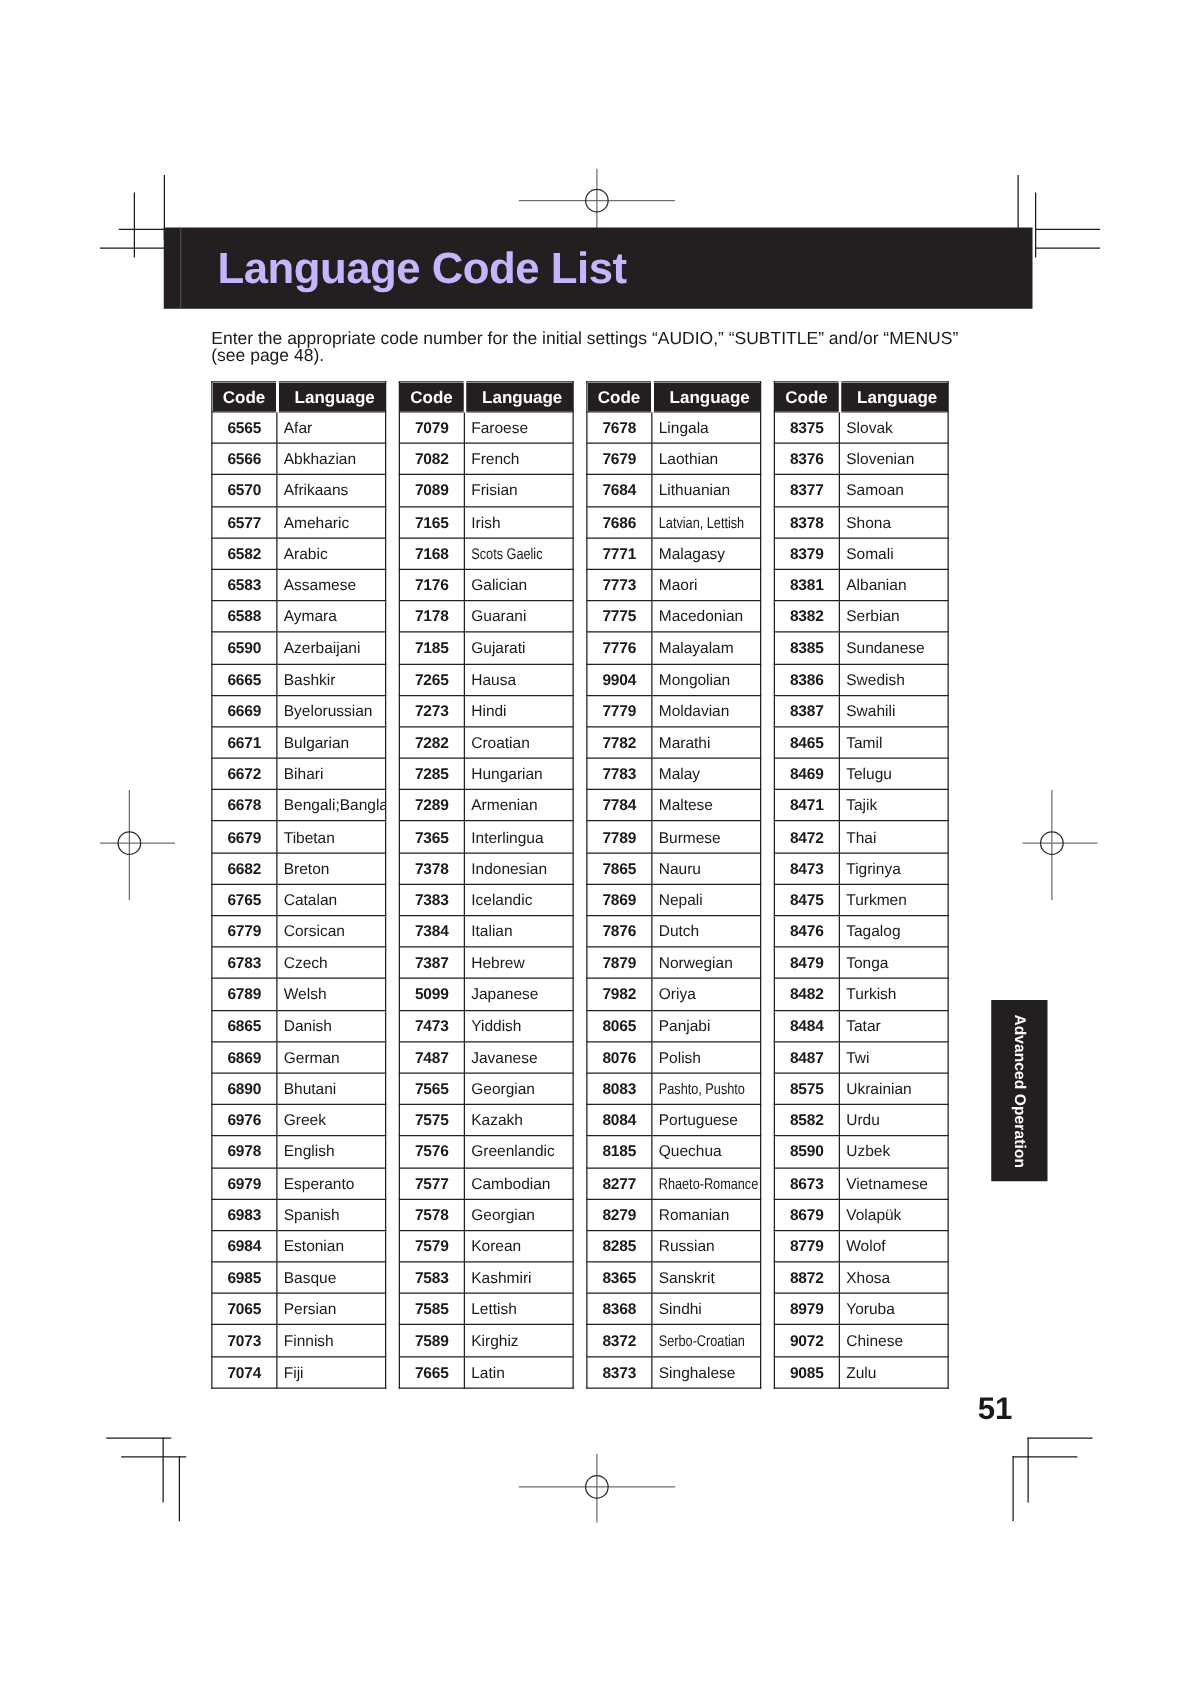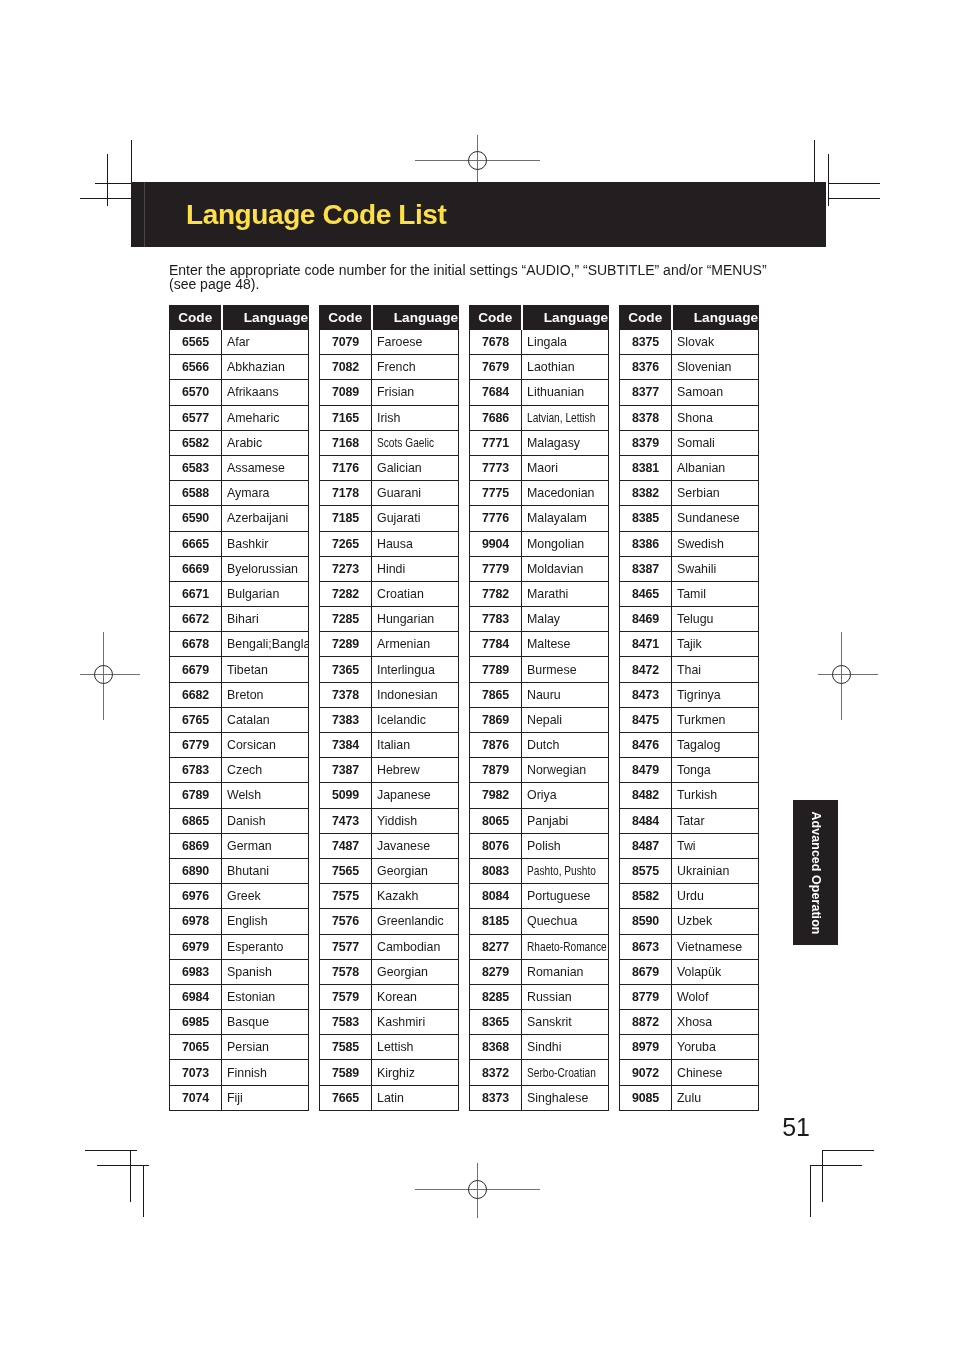--- a/index.html
+++ b/index.html
@@ -43,25 +43,25 @@
     background: #231f20;
   }
   .title-band .rule {
     position: absolute;
     left: 13px; top: 0; bottom: 0;
     width: 1px;
     background: #4a4647;
   }
   .page-title {
     position: absolute;
-    left: 55px;
+    left: 43px;
     top: 50%;
     transform: translateY(-50%);
-    color: #fde047;
-    font-size: 28px;
+    color: #c4b5fd;
+    font-size: 35px;
     font-weight: bold;
     letter-spacing: -0.4px;
     white-space: nowrap;
   }
 
   
   .intro {
     position: absolute;
     left: 169px;
     top: 263px;
@@ -101,21 +101,21 @@
     font-size: 13.6px;
     border: 1px solid #231f20;
     height: 24px;
   }
   table.codes thead th.h-code {
     width: 52px;
     text-align: center;
     border-right: 2px solid #ffffff;
   }
   table.codes thead th.h-lang {
-    text-align: right;
+    text-align: center;
     padding-left: 5px;
   }
   table.codes tbody td {
     border: 1px solid #231f20;
     background: #ffffff;
   }
   table.codes tbody td.code {
     width: 52px;
     text-align: center;
     font-weight: bold;
@@ -154,21 +154,21 @@
     font-weight: bold;
     letter-spacing: 0.1px;
   }
 
   
   .page-number {
     position: absolute;
     right: 144px;
     top: 1113px;
     font-size: 25px;
-    font-weight: normal;
+    font-weight: bold;
     color: #1a1a1a;
   }
 </style>
 </head>
 <body>
 
 <div>
 
   <div class="mark v" style="left:131px; top:140px; height:52px;"></div>
   <div class="mark v" style="left:107px; top:154px; height:52px;"></div>

